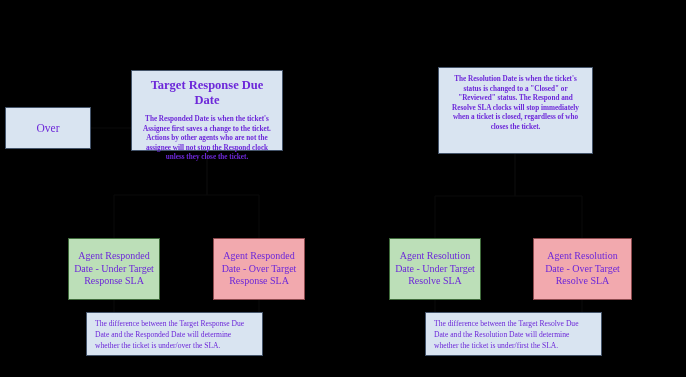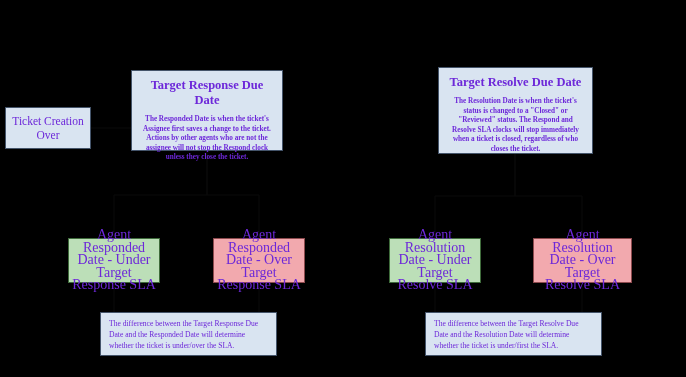--- a/index.html
+++ b/index.html
@@ -54,40 +54,40 @@
     font-weight: bold;
     width: 100%;
     padding: 0 3px;
     box-sizing: border-box;
   }
   .node-resp-due    { left: 131px; top: 70px;  width: 152px; height: 81px; }
   .node-resolve-due { left: 438px; top: 67px;  width: 155px; height: 87px; }
 
   
   .outcome {
-    font-size: 14px;
+    font-size: 10px;
     line-height: 12.4px;
-    height: 45px;
+    height: 62px;
   }
   .n-resp-under    { left: 68px;  top: 238px; width: 92px; }
   .n-resp-over     { left: 213px; top: 238px; width: 92px; }
   .n-resol-under   { left: 389px; top: 238px; width: 92px; }
   .n-resol-over    { left: 533px; top: 238px; width: 99px; }
 
   
   .note {
     font-size: 7.6px;
     line-height: 11px;
     height: 44px;
     align-items: flex-start;
     justify-content: center;
     text-align: left;
     padding: 0 8px;
   }
-  .n-note-left  { left: 100px;  top: 312px; width: 177px; }
+  .n-note-left  { left: 86px;  top: 312px; width: 177px; }
   .n-note-right { left: 425px; top: 312px; width: 177px; }
 
   
   svg.links {
     position: absolute;
     left: 0; top: 0;
     width: 686px; height: 377px;
     pointer-events: none;
   }
   svg.links path, svg.links line {
@@ -107,31 +107,29 @@
     <path d="M 207 151 L 207 195 L 259 195 L 259 238"></path>
     <path d="M 515 154 L 515 196 L 435 196 L 435 238"></path>
     <path d="M 515 154 L 515 196 L 582 196 L 582 238"></path>
     <path d="M 114 283 L 114 312"></path>
     <path d="M 259 283 L 259 312"></path>
     <path d="M 435 283 L 435 312"></path>
     <path d="M 582 283 L 582 312"></path>
   </svg>
 
   <div class="node blue node-create">
-    <div>Ticket Creation</div>
     <div>Over</div>
   </div>
 
   <div class="node blue card node-resp-due">
     <div class="card-title">Target Response Due Date</div>
     <div class="card-body">The Responded Date is when the ticket's Assignee first saves a change to the ticket. Actions by other agents who are not the assignee will not stop the Respond clock unless they close the ticket.</div>
   </div>
 
   <div class="node blue card node-resolve-due">
-    <div class="card-title">Target Resolve Due Date</div>
     <div class="card-body">The Resolution Date is when the ticket's status is changed to a "Closed" or "Reviewed" status. The Respond and Resolve SLA clocks will stop immediately when a ticket is closed, regardless of who closes the ticket.</div>
   </div>
 
   <div class="node green outcome n-resp-under">
     <div>Agent Responded</div>
     <div>Date - Under Target</div>
     <div>Response SLA</div>
   </div>
 
   <div class="node pink outcome n-resp-over">

